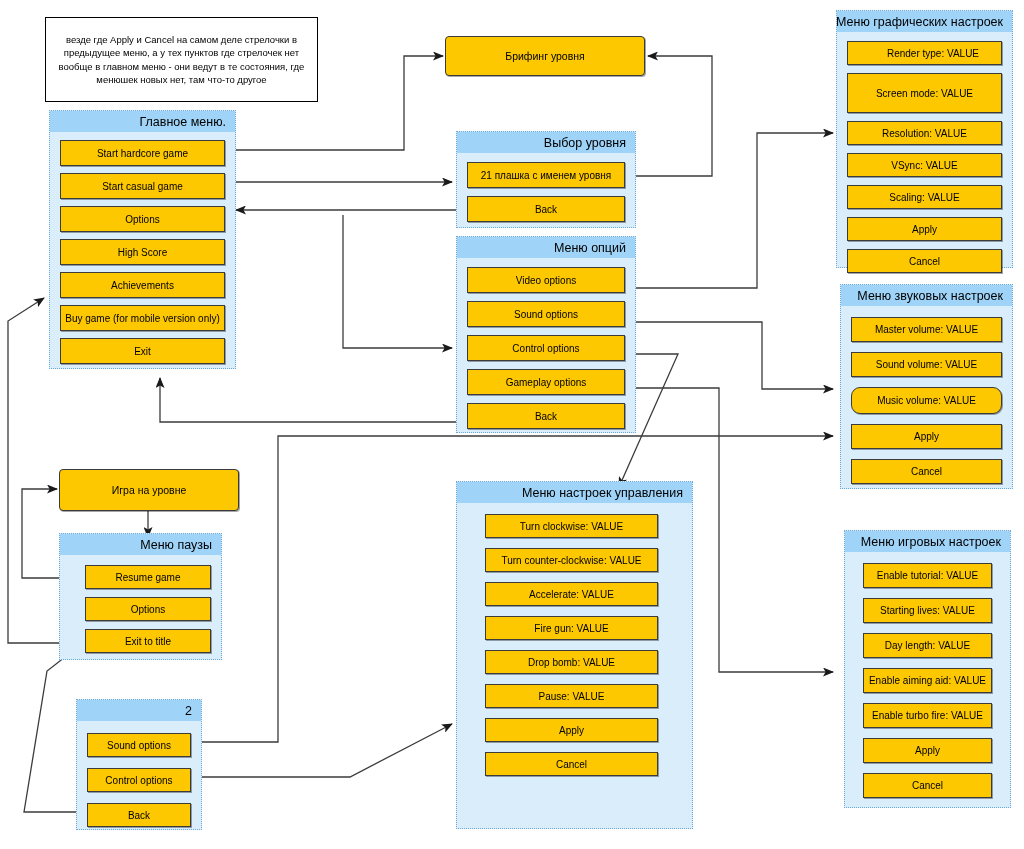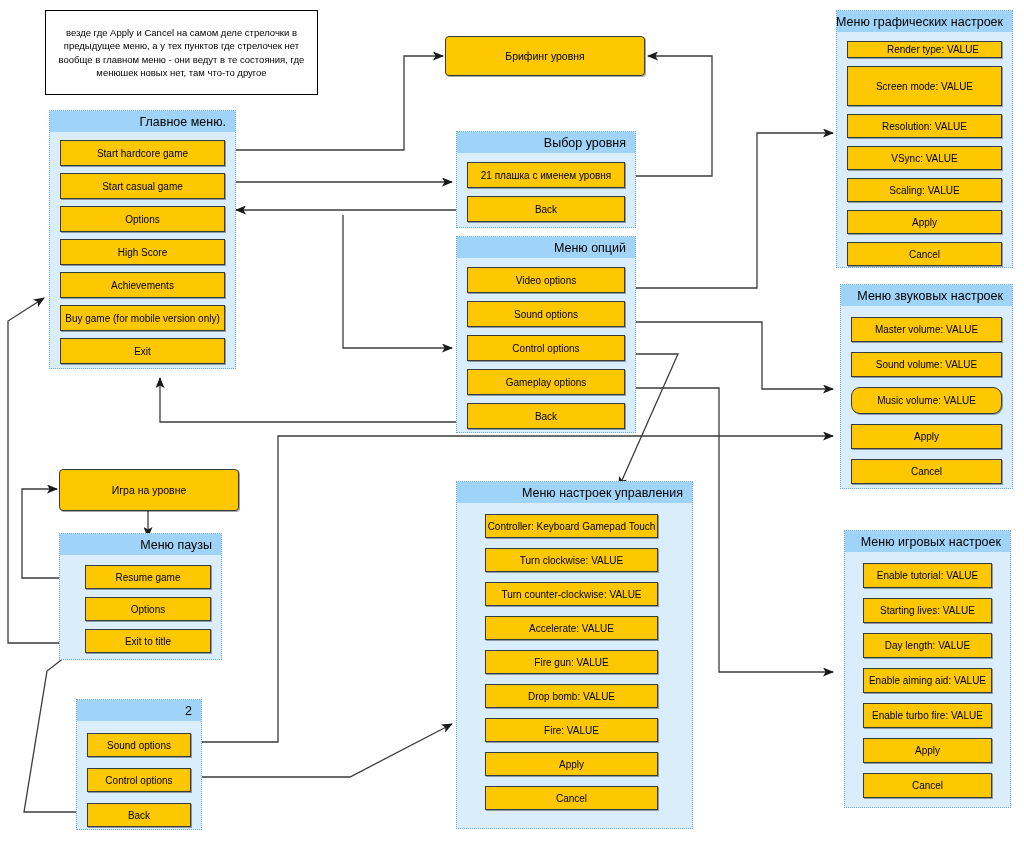--- a/index.html
+++ b/index.html
@@ -133,21 +133,21 @@
       <path d="M70,643 L8,643 L8,321 L44,298"></path>
 
       <path d="M78,812 L24,812 L47,671 L74,650"></path>
 
       <path d="M198,742 L278,742 L278,436 L833,436"></path>
 
       <path d="M198,777 L350,777 L452,724"></path>
     </g>
   </svg>
 
-  <div class="note-box" style="left:45px; top:10px; width:273px; height:85px;">
+  <div class="note-box" style="left:45px; top:17px; width:273px; height:85px;">
     <span>везде где Apply и Cancel на самом деле стрелочки в предыдущее меню, а у тех пунктов где стрелочек нет вообще в главном меню - они ведут в те состояния, где менюшек новых нет, там что-то другое</span>
   </div>
 
   <div class="free-box" style="left:445px; top:36px; width:200px; height:40px;">
     <span>Брифинг уровня</span>
   </div>
 
   <div class="free-box" style="left:59px; top:469px; width:180px; height:42px;">
     <span>Игра на уровне</span>
   </div>
@@ -208,21 +208,21 @@
         </div>
       <div class="btn" style="height:26px;">
         <span>Back</span>
         </div>
     </div>
   </div>
 
   <div class="panel" style="left:836px; top:10px; width:177px; height:258px;">
     <div class="panel-header">Меню графических настроек</div>
     <div class="panel-body" style="gap:8px; padding-top:9px;">
-      <div class="btn" style="height:17px;padding-left:17px;">
+      <div class="btn" style="height:24px;padding-left:17px;">
         <span>Render type: VALUE</span>
         </div>
       <div class="btn" style="height:40px;">
         <span>Screen mode: VALUE</span>
         </div>
       <div class="btn" style="height:24px;">
         <span>Resolution: VALUE</span>
         </div>
       <div class="btn" style="height:24px;">
         <span>VSync: VALUE</span>
@@ -257,39 +257,36 @@
       <div class="btn" style="height:25px;">
         <span>Cancel</span>
         </div>
     </div>
   </div>
 
   <div class="panel" style="left:456px; top:481px; width:237px; height:348px;">
     <div class="panel-header">Меню настроек управления</div>
     <div class="panel-body" style="gap:10px; padding-top:11px; padding-left:28px; padding-right:34px;">
       <div class="btn" style="height:24px;">
-        <span>Controller: Keyboard Gamepad Touch</span>
-        </div>
-      <div class="btn" style="height:24px;">
         <span>Turn clockwise: VALUE</span>
         </div>
       <div class="btn" style="height:24px;">
         <span>Turn counter-clockwise: VALUE</span>
         </div>
       <div class="btn" style="height:24px;">
         <span>Accelerate: VALUE</span>
         </div>
       <div class="btn" style="height:24px;">
         <span>Fire gun: VALUE</span>
         </div>
       <div class="btn" style="height:24px;">
         <span>Drop bomb: VALUE</span>
         </div>
       <div class="btn" style="height:24px;">
-        <span>Fire: VALUE</span>
+        <span>Pause: VALUE</span>
         </div>
       <div class="btn" style="height:24px;">
         <span>Apply</span>
         </div>
       <div class="btn" style="height:24px;">
         <span>Cancel</span>
         </div>
     </div>
   </div>
 

